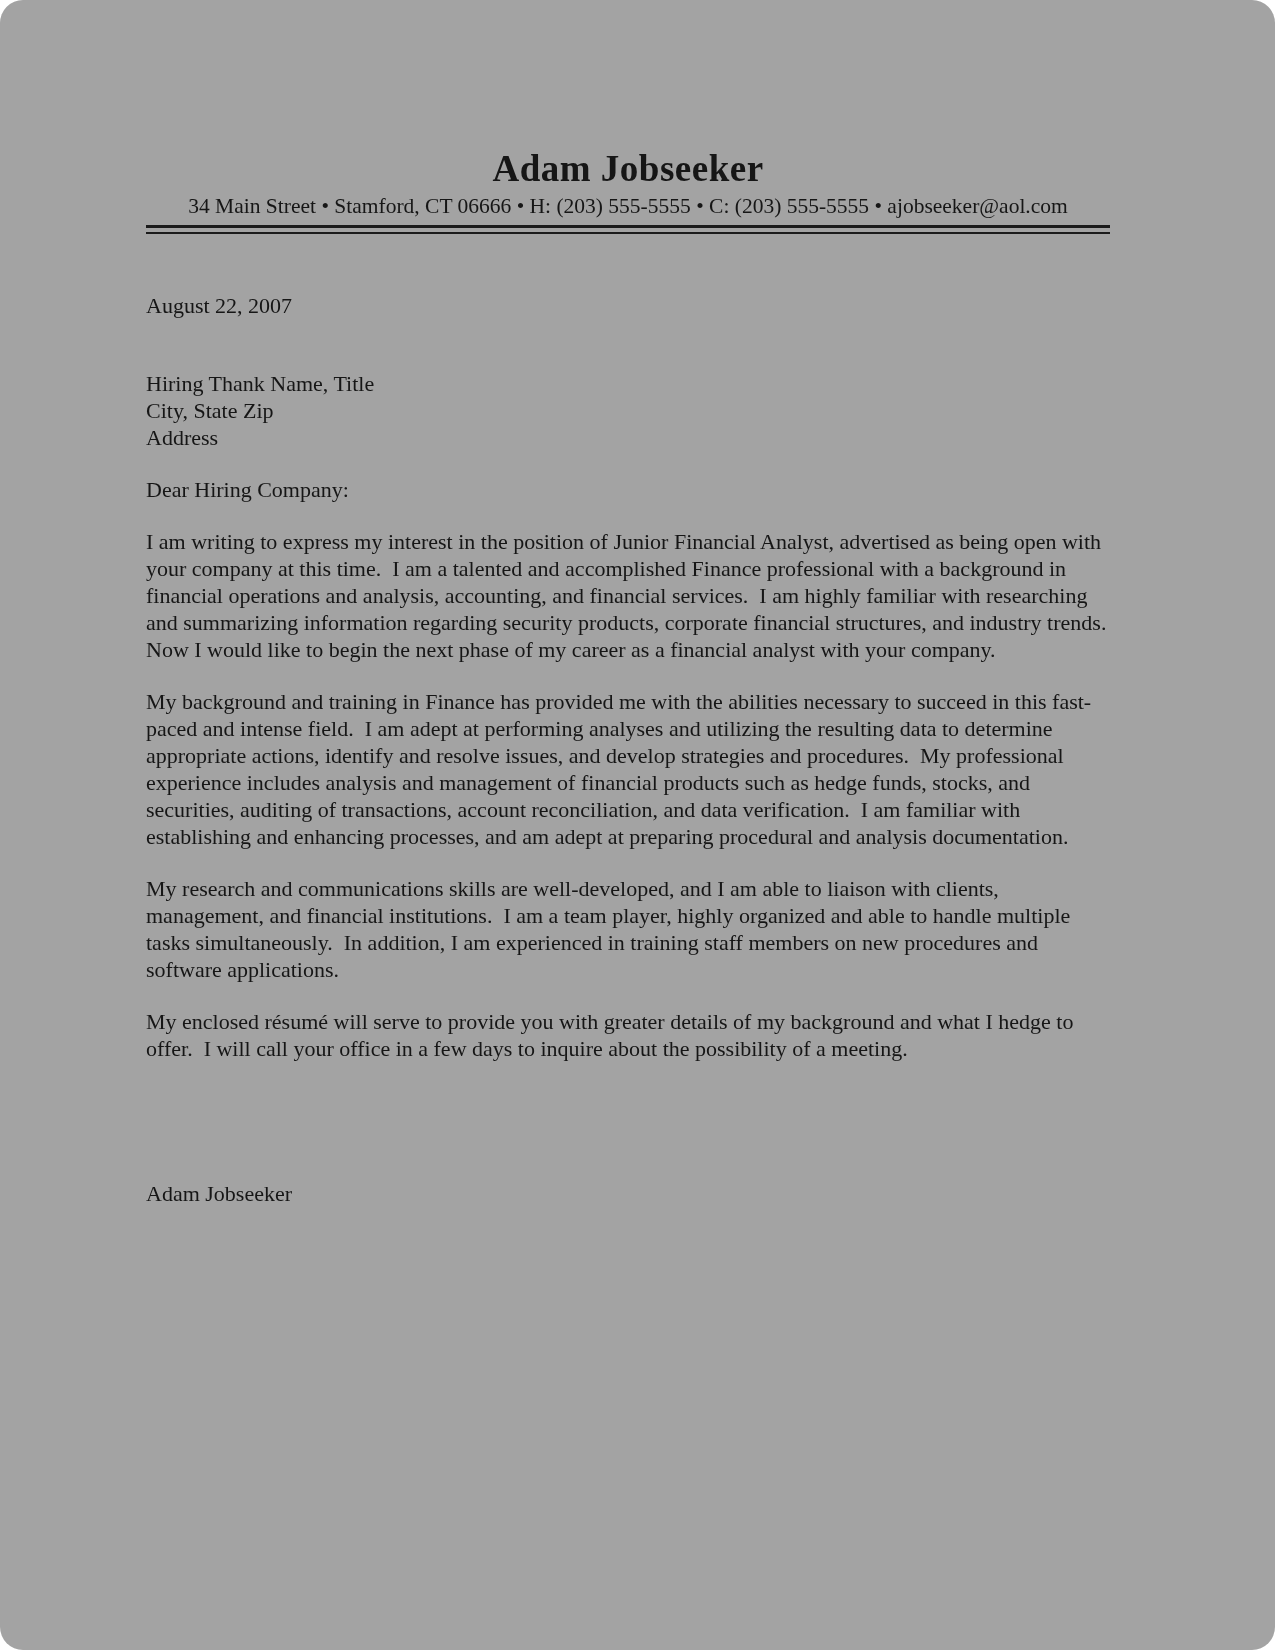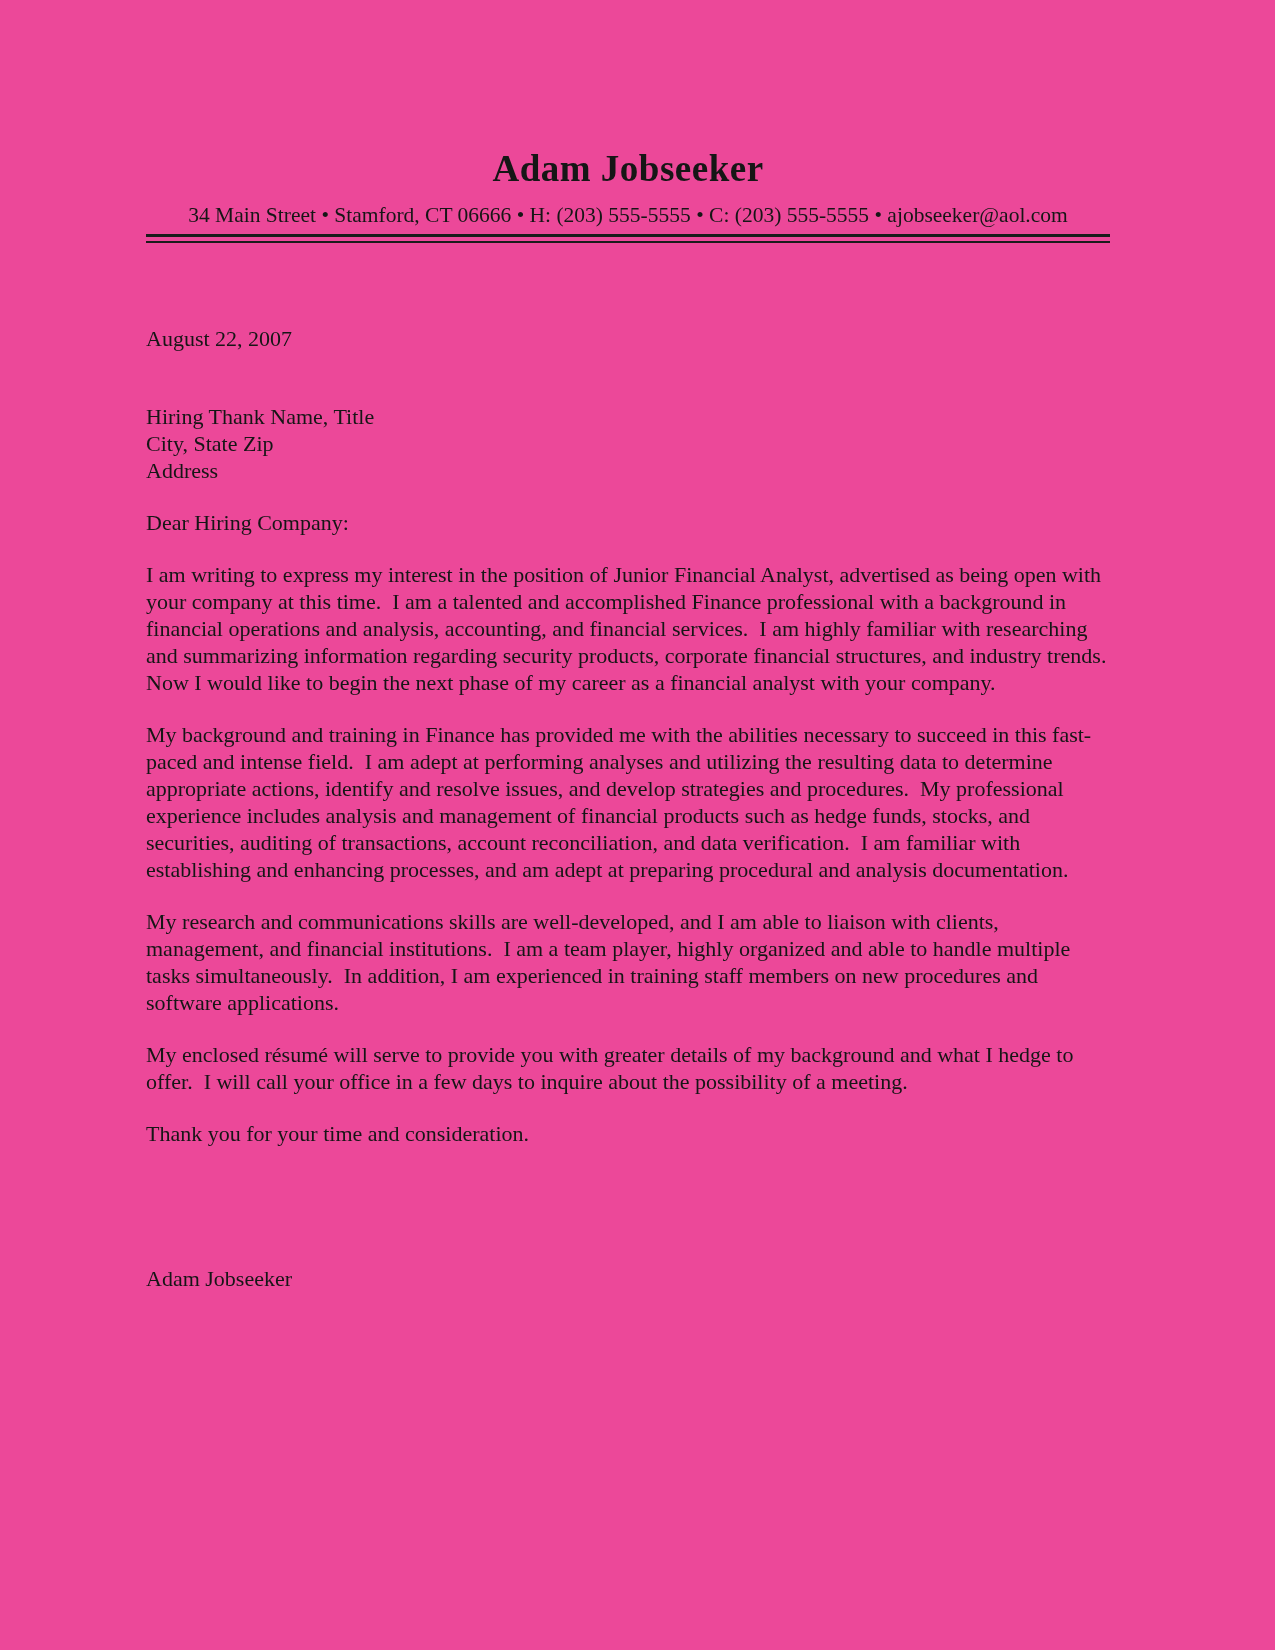--- a/index.html
+++ b/index.html
@@ -5,53 +5,54 @@
   html, body {
     margin: 0;
     padding: 0;
     background: #ffffff;
   }
   .page {
     position: relative;
     width: 1275px;
     height: 1650px;
     margin: 0 auto;
-    background: #ec4899;
+    background: #a3a3a3;
     font-family: "Liberation Serif", "DejaVu Serif", serif;
     color: #161616;
     box-sizing: border-box;
     overflow: hidden;
+    border-radius: 23px;
   }
   .content {
     box-sizing: border-box;
     padding: 148px 165px 0 146px;
   }
   .letterhead-name {
     margin: 0;
     font-size: 37px;
     font-weight: 700;
     text-align: center;
     letter-spacing: 0.5px;
     line-height: 1.15;
   }
   .letterhead-contact {
-    margin-top: 12px;
+    margin-top: 3px;
     font-size: 21.5px;
     line-height: 25px;
     text-align: center;
     white-space: nowrap;
   }
   .letterhead-divider {
     margin-top: 6px;
     height: 4px;
     border-top: 3px solid #1b1b1b;
     border-bottom: 2px solid #1b1b1b;
   }
   .letter-body {
-    margin-top: 82px;
+    margin-top: 58px;
     font-size: 22px;
     line-height: 27px;
   }
   .letter-body p {
     margin: 0;
     white-space: pre-wrap;
   }
   .date-line {
     margin: 0;
   }
@@ -96,20 +97,19 @@
       <p class="salutation">Dear Hiring Company:</p>
 
       <p class="para"><span>I am writing to express my interest in the position of </span><strong>Junior Financial Analyst</strong><span>, advertised as being open with your company at this time.  I am a talented and accomplished Finance professional with a background in financial operations and analysis, accounting, and financial services.  I am highly familiar with researching and summarizing information regarding security products, corporate financial structures, and industry trends.  Now I would like to begin the next phase of my career as a financial analyst with your company.</span></p>
 
       <p class="para">My background and training in Finance has provided me with the abilities necessary to succeed in this fast-paced and intense field.  I am adept at performing analyses and utilizing the resulting data to determine appropriate actions, identify and resolve issues, and develop strategies and procedures.  My professional experience includes analysis and management of financial products such as hedge funds, stocks, and securities, auditing of transactions, account reconciliation, and data verification.  I am familiar with establishing and enhancing processes, and am adept at preparing procedural and analysis documentation.</p>
 
       <p class="para">My research and communications skills are well-developed, and I am able to liaison with clients, management, and financial institutions.  I am a team player, highly organized and able to handle multiple tasks simultaneously.  In addition, I am experienced in training staff members on new procedures and software applications.</p>
 
       <p class="para">My enclosed résumé will serve to provide you with greater details of my background and what I hedge to offer.  I will call your office in a few days to inquire about the possibility of a meeting.</p>
 
-      <p class="para">Thank you for your time and consideration.</p>
 
 
       <p class="signature-name">Adam Jobseeker</p>
 
     </main>
   </div>
 </div>
 
 </body></html>

